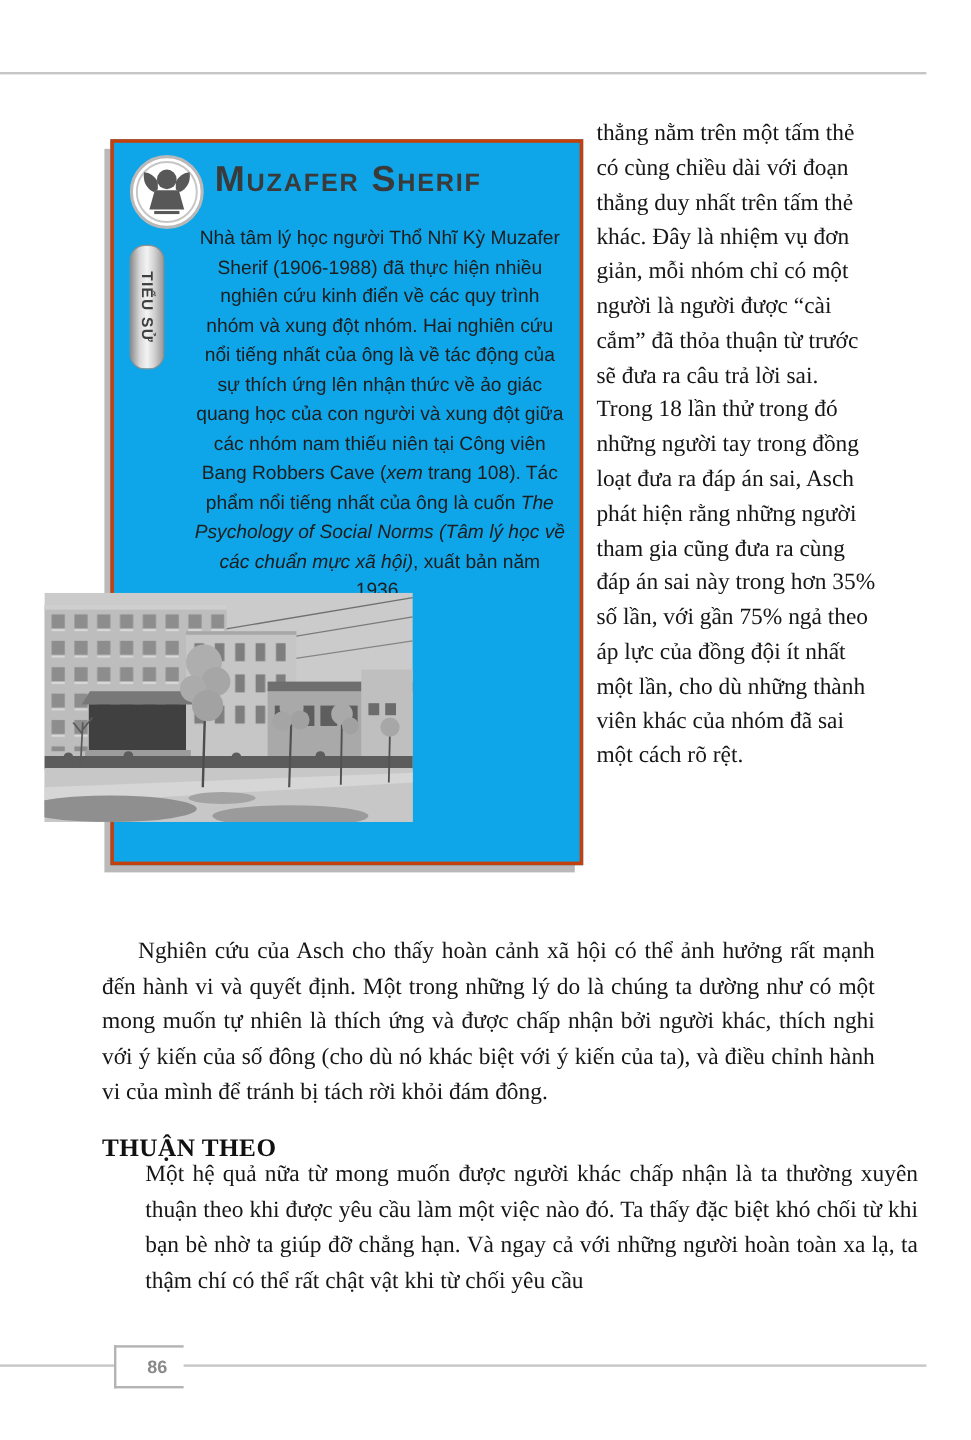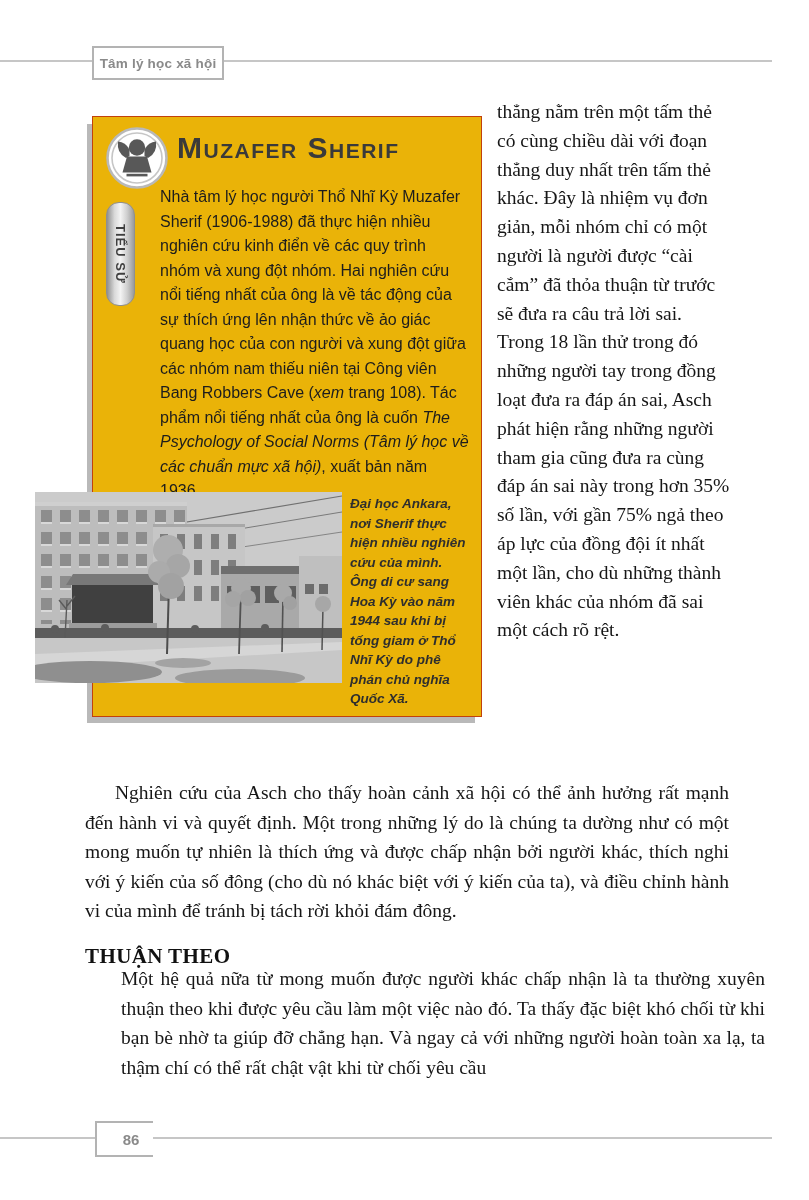--- a/index.html
+++ b/index.html
@@ -9,22 +9,22 @@
   .rule{position:absolute;height:2px;background:#c6c6c6;}
   .header-rule{left:0;top:60px;width:772px;}
   .footer-rule{left:0;top:1137px;width:772px;}
   .header-box{position:absolute;left:92px;top:46px;width:128px;height:30px;background:#fff;
       border:2px solid #b3b3b3;display:flex;align-items:center;justify-content:center;
       font-size:13.5px;font-weight:700;color:#8a8a8a;letter-spacing:.2px;}
   .footer-box{position:absolute;left:95px;top:1121px;width:44px;height:32px;background:#fff;
       border:2px solid #b3b3b3;border-right:none;display:flex;align-items:center;justify-content:center;
       font-size:15px;font-weight:700;color:#8a8a8a;padding-left:12px;}
   
-  .bio-box{position:absolute;left:92px;top:116px;width:388px;height:599px;background:#eab308;
-      border:1px solid #c2410c;box-shadow:-6px 7px 0 -1px #b9b9b9;}
+  .bio-box{position:absolute;left:92px;top:116px;width:388px;height:599px;background:#0ea5e9;
+      border:3px solid #c2410c;box-shadow:-6px 7px 0 -1px #b9b9b9;text-align:center;}
   .bio-icon{position:absolute;left:12px;top:9px;width:64px;height:64px;}
   .bio-title{position:absolute;left:84px;top:14px;font-variant:small-caps;font-weight:700;
       font-size:30px;letter-spacing:1.5px;color:#3a3a3a;}
   .bio-tab{position:absolute;left:13px;top:85px;width:27px;height:102px;border:1px solid #8f8f8f;
       border-radius:13px;display:flex;align-items:center;justify-content:center;
       background:linear-gradient(90deg,#8f8f8f 0%,#d9d9d9 28%,#f3f3f3 50%,#cfcfcf 74%,#9a9a9a 100%);}
   .bio-tab span{writing-mode:vertical-rl;font-size:13px;font-weight:700;color:#3f3f3f;letter-spacing:1px;white-space:nowrap;}
   .bio-text{position:absolute;left:67px;top:68px;width:309px;font-size:16px;line-height:24.5px;color:#1d1d1d;}
   .bio-text em{font-style:italic;margin-top:17px;}
   .bio-photo{position:absolute;left:-58px;top:375px;width:307px;height:191px;}
@@ -40,23 +40,20 @@
   .para2{top:964px;margin-left:36px;}
   .section-heading{position:absolute;left:85px;top:944px;font-family:"Liberation Serif",serif;
       font-size:21px;font-weight:700;letter-spacing:.4px;color:#111;}
 </style>
 </head>
 <body>
 
 <div class="page">
 
   <div class="rule header-rule"></div>
-  <div class="header-box">
-    <span>Tâm lý học xã hội</span>
-  </div>
 
   <div class="bio-box">
 
     <span class="bio-icon">
       <svg width="64" height="64" viewBox="0 0 64 64">
         <circle cx="32" cy="32" r="29.5" fill="#ffffff" stroke="#b9b9b9" stroke-width="2.6"></circle>
         <circle cx="32" cy="32" r="25" fill="none" stroke="#c6c6c6" stroke-width="1.6"></circle>
         <path d="M21,32 Q11.5,27 13,15.5 Q20.5,16 24.5,23.5 L24.5,30 Z" fill="#585858"></path>
         <path d="M43,32 Q52.5,27 51,15.5 Q43.5,16 39.5,23.5 L39.5,30 Z" fill="#585858"></path>
         <circle cx="32" cy="21.5" r="8.2" fill="#585858"></circle>
@@ -135,21 +132,20 @@
         <circle cx="198" cy="107" r="8" fill="#a5a5a5"></circle>
         <path d="M247,160 L248,104" stroke="#515151" stroke-width="1.6" fill="none"></path>
         <circle cx="248" cy="101" r="9" fill="#a9a9a9"></circle>
           <circle cx="255" cy="111" r="7" fill="#a1a1a1"></circle>
         <path d="M287,158 L288,114" stroke="#515151" stroke-width="1.5" fill="none"></path>
         <circle cx="288" cy="112" r="8" fill="#a7a7a7"></circle>
         <path d="M30,146 L32,108 M32,118 L24,108 M32,114 L40,104" stroke="#5a5a5a" stroke-width="1.4" fill="none"></path>
       </svg>
     </div>
 
-    <div class="bio-caption">Đại học Ankara, nơi Sherif thực hiện nhiều nghiên cứu của mình. Ông di cư sang Hoa Kỳ vào năm 1944 sau khi bị tống giam ở Thổ Nhĩ Kỳ do phê phán chủ nghĩa Quốc Xã.</div>
   </div>
 
   <div class="right-col">thẳng nằm trên một tấm thẻ có cùng chiều dài với đoạn thẳng duy nhất trên tấm thẻ khác. Đây là nhiệm vụ đơn giản, mỗi nhóm chỉ có một người là người được “cài cắm” đã thỏa thuận từ trước sẽ đưa ra câu trả lời sai. Trong 18 lần thử trong đó những người tay trong đồng loạt đưa ra đáp án sai, Asch phát hiện rằng những người tham gia cũng đưa ra cùng đáp án sai này trong hơn 35% số lần, với gần 75% ngả theo áp lực của đồng đội ít nhất một lần, cho dù những thành viên khác của nhóm đã sai một cách rõ rệt.</div>
 
   <div class="para para1">Nghiên cứu của Asch cho thấy hoàn cảnh xã hội có thể ảnh hưởng rất mạnh đến hành vi và quyết định. Một trong những lý do là chúng ta dường như có một mong muốn tự nhiên là thích ứng và được chấp nhận bởi người khác, thích nghi với ý kiến của số đông (cho dù nó khác biệt với ý kiến của ta), và điều chỉnh hành vi của mình để tránh bị tách rời khỏi đám đông.</div>
   <div class="section-heading">THUẬN THEO</div>
   <div class="para para2">Một hệ quả nữa từ mong muốn được người khác chấp nhận là ta thường xuyên thuận theo khi được yêu cầu làm một việc nào đó. Ta thấy đặc biệt khó chối từ khi bạn bè nhờ ta giúp đỡ chẳng hạn. Và ngay cả với những người hoàn toàn xa lạ, ta thậm chí có thể rất chật vật khi từ chối yêu cầu</div>
 
   <div class="rule footer-rule"></div>
   <div class="footer-box">

